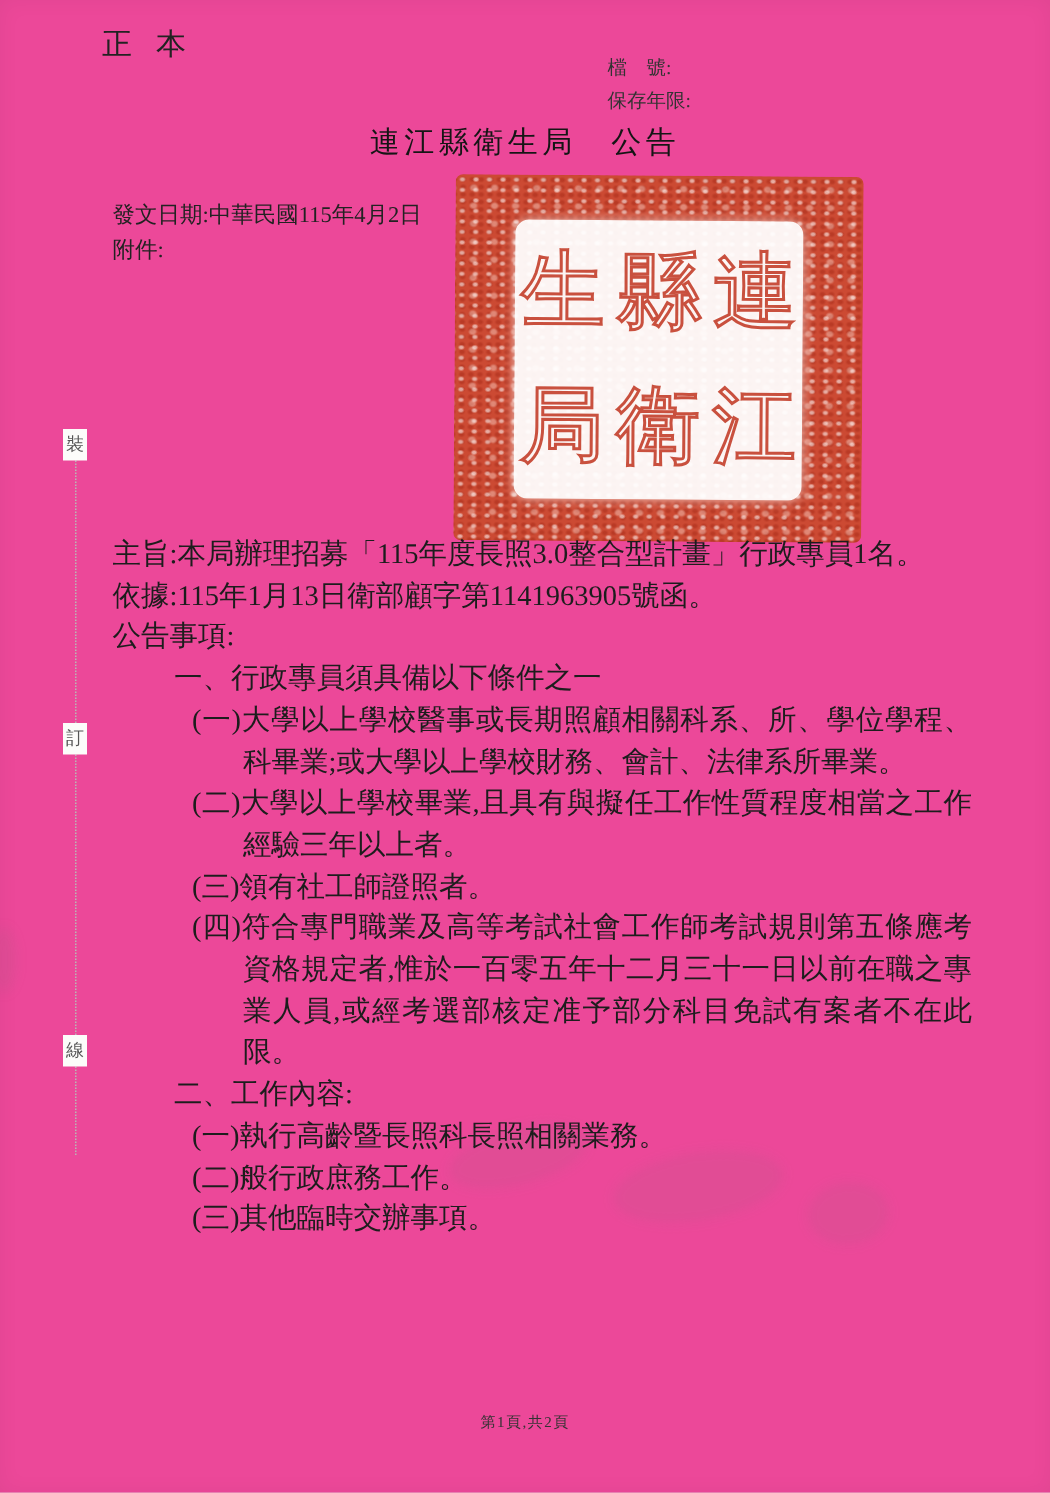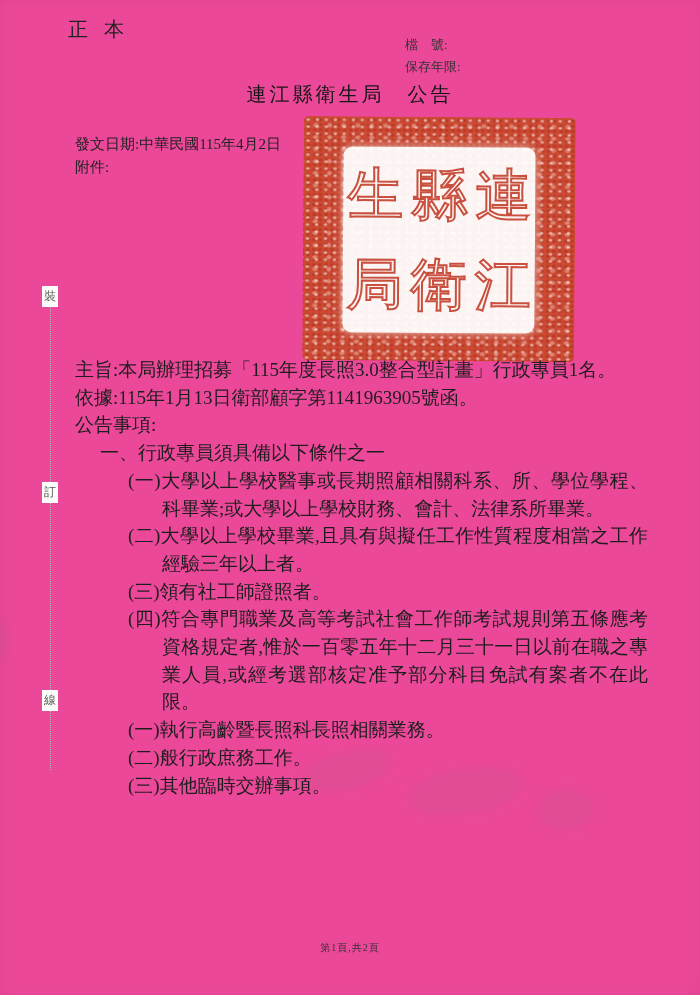--- a/index.html
+++ b/index.html
@@ -75,21 +75,21 @@
   }
   .bm-top{top:286px;}
   .bm-mid{top:482px;}
   .bm-bot{top:690px;}
   
   .content{
     position:absolute;left:75px;top:356px;width:573px;
     font-size:19px;line-height:27.7px;color:#1d1d1d;
   }
   .para{text-align:justify;text-justify:inter-ideograph;}
-  .lvl1{margin-left:25px;padding-left:32px;text-indent:-32px;}
+  .lvl1{margin-left:41px;padding-left:32px;text-indent:-32px;}
   .lvl2{margin-left:53px;padding-left:34px;text-indent:-34px;}
   
   .blob{position:absolute;background:rgba(110,110,110,0.09);filter:blur(4px);border-radius:50%;}
   .blob1{left:298px;top:752px;width:95px;height:38px;transform:rotate(-14deg);}
   .blob2{left:408px;top:768px;width:115px;height:46px;transform:rotate(-9deg);}
   .blob3{left:538px;top:788px;width:55px;height:42px;transform:rotate(-6deg);}
   .blob4{left:-5px;top:618px;width:16px;height:44px;}
   
   .footer{
     position:absolute;left:0;right:0;top:941px;text-align:center;
@@ -144,20 +144,21 @@
 
   <div class="content">
     <div class="para lvl0"><span>主旨:</span><span>本局辦理招募「115年度長照3.0整合型計畫」行政專員1名。</span></div>
     <div class="para lvl0"><span>依據:</span><span>115年1月13日衛部顧字第1141963905號函。</span></div>
     <div class="para lvl0"><span>公告事項:</span><span></span></div>
     <div class="para lvl1"><span>一、</span><span>行政專員須具備以下條件之一</span></div>
     <div class="para lvl2"><span>(一)</span><span>大學以上學校醫事或長期照顧相關科系、所、學位學程、科畢業;或大學以上學校財務、會計、法律系所畢業。</span></div>
     <div class="para lvl2"><span>(二)</span><span>大學以上學校畢業,且具有與擬任工作性質程度相當之工作經驗三年以上者。</span></div>
     <div class="para lvl2"><span>(三)</span><span>領有社工師證照者。</span></div>
     <div class="para lvl2"><span>(四)</span><span>符合專門職業及高等考試社會工作師考試規則第五條應考資格規定者,惟於一百零五年十二月三十一日以前在職之專業人員,或經考選部核定准予部分科目免試有案者不在此限。</span></div>
+    <div class="para lvl1"><span>二、</span><span>工作內容:</span></div>
     <div class="para lvl2"><span>(一)</span><span>執行高齡暨長照科長照相關業務。</span></div>
     <div class="para lvl2"><span>(二)</span><span>般行政庶務工作。</span></div>
     <div class="para lvl2"><span>(三)</span><span>其他臨時交辦事項。</span></div>
   </div>
 
   <div class="footer">
     <span>第1頁,共2頁</span>
   </div>
 
 </div>

